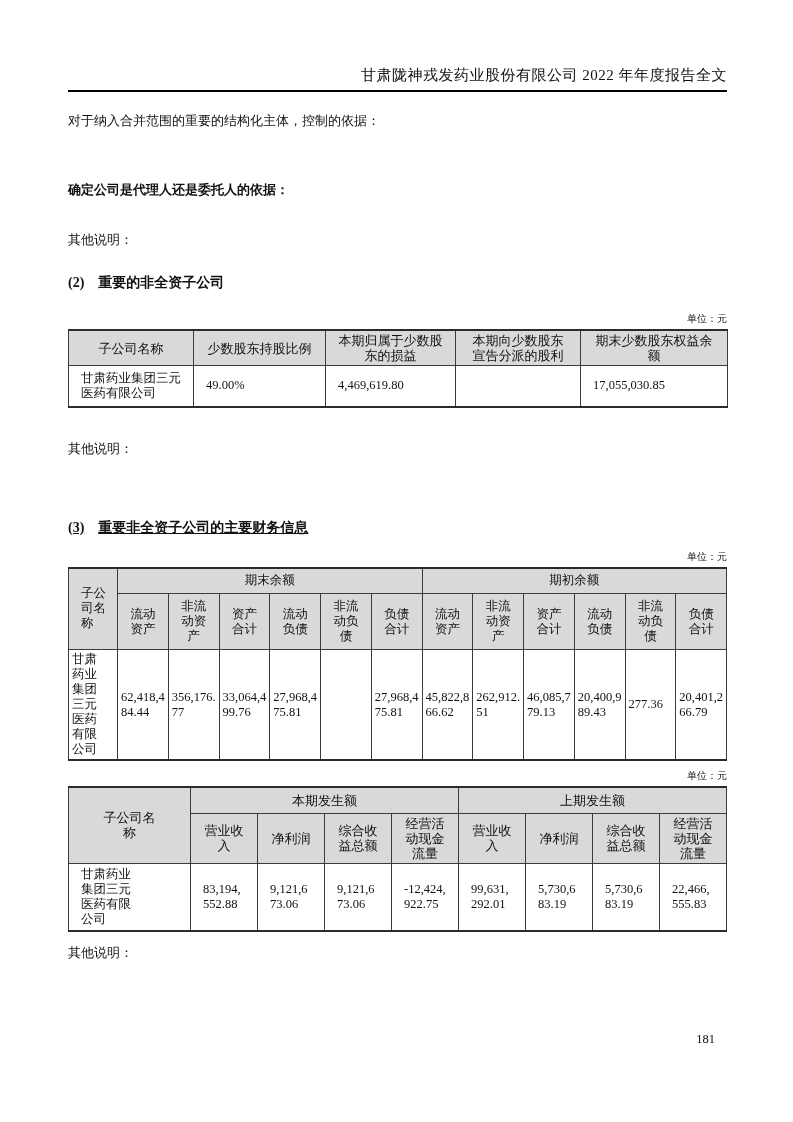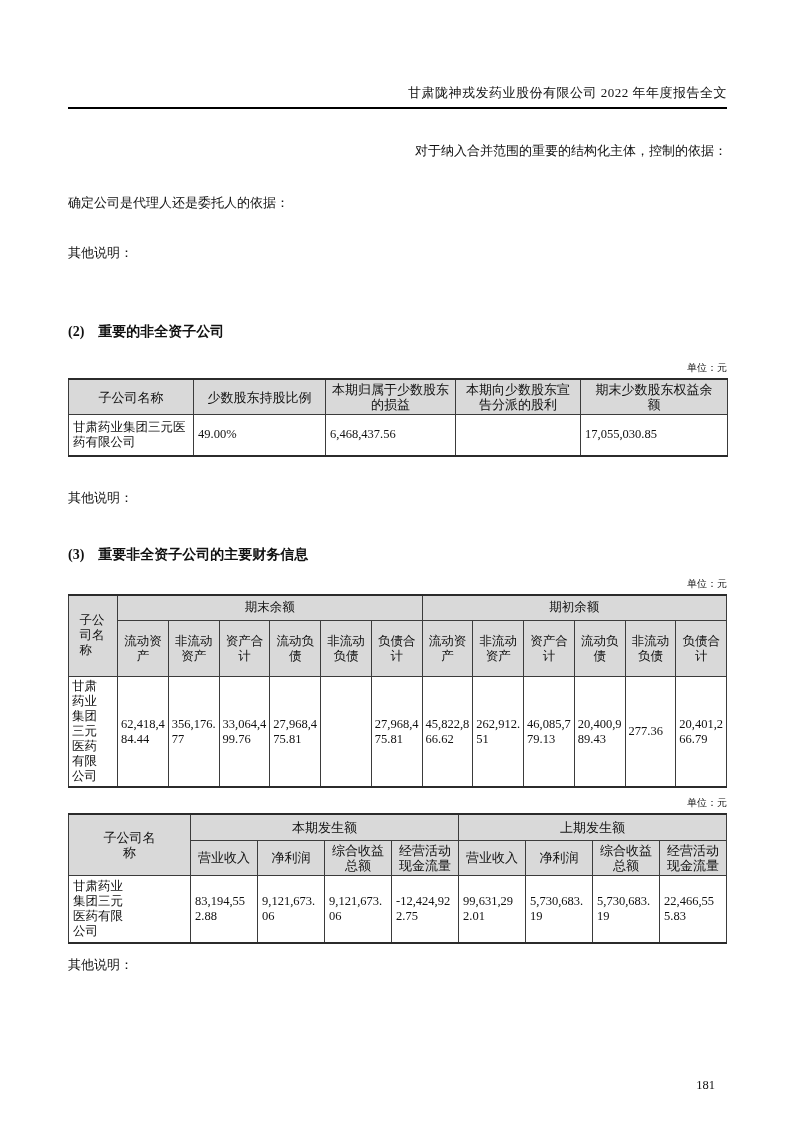--- a/index.html
+++ b/index.html
@@ -11,57 +11,57 @@
     position: relative;
     overflow: hidden;
   }
   .page {
     width: 793px; height: 1122px;
     padding: 0 66px 0 68px;
     position: relative;
   }
   
   .running-header {
-    padding-top: 84px;
+    padding-top: 66px;
     padding-bottom: 5px;
     border-bottom: 2px solid #000000;
     text-align: right;
-    font-size: 13px;
+    font-size: 15px;
     letter-spacing: 0.5px;
   }
   
   .para { font-size: 13px; line-height: 17px; }
-  .p1 { margin-top: 33px; text-align: right; }
-  .p2 { margin-top: 35px; }
+  .p1 { margin-top: 20px; }
+  .p2 { margin-top: 52px; font-weight: bold; }
   .p3 { margin-top: 33px; }
   .note-voting { margin-top: 9px; }
   .p4 { margin-top: 32px; }
   .p5 { margin-top: 12px; }
   
   .sec { font-size: 14px; font-weight: bold; }
   .sec .sec-label { margin-right: 14px; }
-  .sec2 { margin-top: 62px; }
-  .sec3 { margin-top: 40px; }
+  .sec2 { margin-top: 26px; }
+  .sec3 { margin-top: 62px; text-decoration: underline; }
   
   .unit { text-align: right; font-size: 10px; margin-top: 20px; }
   .unit-2 { margin-top: 13px; }
   .unit-3 { margin-top: 8px; }
   
   table {
     width: 659px;
     border-collapse: collapse;
     table-layout: fixed;
     margin-top: 3px;
     font-size: 12.5px;
   }
   th, td {
     border: 1px solid #3b3b3b;
     vertical-align: middle;
     line-height: 15px;
-    padding: 2px 4px;
+    padding: 2px 12px;
     overflow: hidden;
   }
   table { border-top: 2px solid #2b2b2b; border-bottom: 2px solid #2b2b2b; }
   th {
     background: #d9d9d9;
     font-weight: normal;
     text-align: center;
     font-size: 13px;
   }
   td.num { word-break: break-all; }
@@ -82,21 +82,21 @@
   .t2 td.num { padding: 2px 3px; }
   
   .t3 tr.group { height: 26px; }
   .t3 tr.sub { height: 34px; }
   .t3 tbody tr { height: 68px; }
   .t3 .w4ch { width: 56px; text-align: left; }
   .t3 .cornerw { max-width: 60px; }
   
   .page-number {
     position: absolute;
-    top: 1078px;
+    top: 1032px;
     right: 78px;
     font-size: 12.5px;
   }
 </style>
 </head>
 <body>
 
 <div class="page">
 
   <div class="running-header">
@@ -125,21 +125,21 @@
         <th>少数股东持股比例</th>
         <th>本期归属于少数股东的损益</th>
         <th>本期向少数股东宣告分派的股利</th>
         <th><span class="ib w118">期末少数股东权益余额</span></th>
       </tr>
     </thead>
     <tbody>
       <tr>
         <td class="name">甘肃药业集团三元医药有限公司</td>
         <td class="num">49.00%</td>
-        <td class="num">6,468,437.56</td>
+        <td class="num">4,469,619.80</td>
         <td class="num"></td>
         <td class="num">17,055,030.85</td>
       </tr>
     </tbody>
   </table>
 
   <p class="para p4">其他说明：</p>
 
   <h3 class="sec sec3"><span class="sec-label">(3)</span><span class="sec-title">重要非全资子公司的主要财务信息</span></h3>
 

